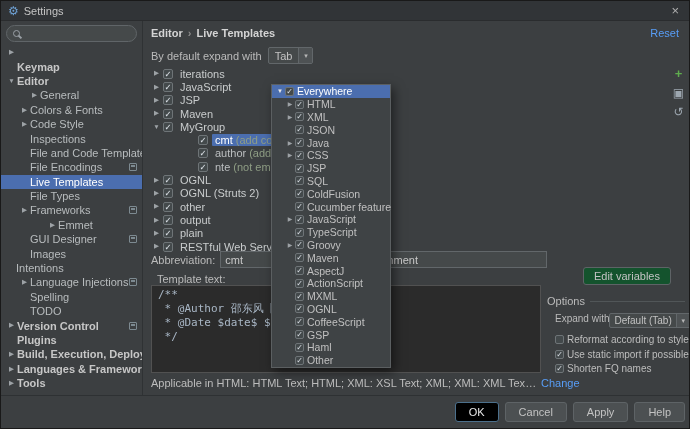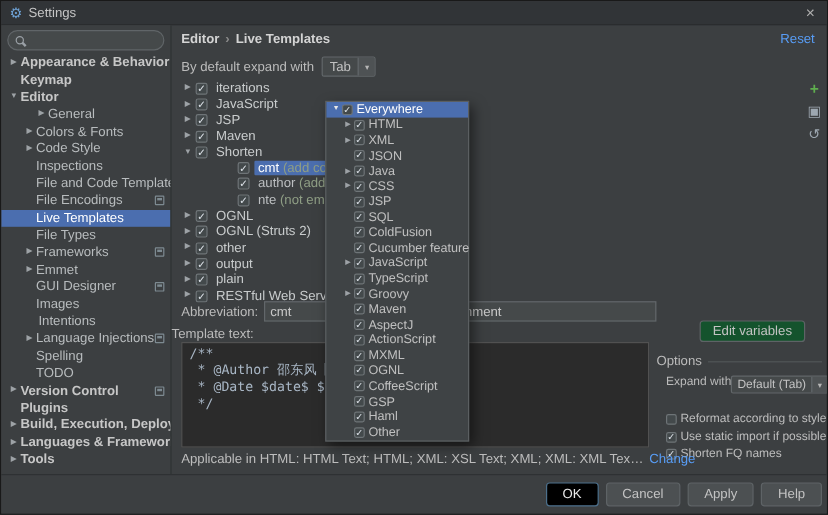--- a/index.html
+++ b/index.html
@@ -45,35 +45,35 @@
   .tree-desc{color:#8f9e85;margin-left:3px}
   .tree-toolbar{position:absolute;top:46px;right:3px;width:15px;display:flex;flex-direction:column;align-items:center;gap:7px}
   .tool-icon{cursor:pointer;line-height:1;font-size:12px;color:#9da7b0}
   .tool-icon.add{color:#5fad4e;font-weight:bold;font-size:13px}
   
   .abbr-row{position:absolute;top:230px;left:8px;width:396px;display:flex;align-items:center;gap:5px}
   .field-label{color:#bbb;white-space:nowrap}
   .text-input{height:17px;background:#45494a;border:1px solid #62676a;color:#c9c9c9;font:11px "Liberation Sans",sans-serif;padding:0 4px;outline:none}
   .abbr-input{width:58px}
   .desc-input{flex:1;min-width:0}
-  .tmpl-label-row{position:absolute;top:252px;left:0;color:#bbb}
+  .tmpl-label-row{position:absolute;top:252px;left:14px;color:#bbb}
   .tmpl-area{position:absolute;top:264px;left:8px;width:390px;height:88px;background:#2b2b2b;border:1px solid #515151;padding:2px 6px;font-family:"DejaVu Sans Mono",monospace;font-size:11px;line-height:14px;color:#a9b7c6;cursor:text;overflow:hidden}
   .code-line{white-space:pre}
   .applicable-row{position:absolute;top:356px;left:8px;width:470px;display:flex;align-items:center;white-space:nowrap}
   .applicable-text{overflow:hidden;text-overflow:ellipsis;max-width:388px;color:#bdbdbd}
   .change-link{color:#589df6;cursor:pointer;margin-left:2px}
   
   .right-col{position:absolute;left:404px;top:246px;width:138px;display:flex;flex-direction:column}
   .editvars-btn{align-self:flex-end;margin-right:14px;height:18px;padding:0 10px;background:#14532d;border:1px solid #5e6366;border-radius:3px;color:#c3c3c3;font:11px "Liberation Sans",sans-serif;cursor:pointer}
   .opt-title{margin-top:10px;display:flex;align-items:center;gap:5px;color:#bbb}
   .opt-title::after{content:"";flex:1;height:1px;background:#515658}
   .expandwith-row{margin-top:6px;display:flex;align-items:flex-start;padding-left:8px;font-size:10px}
   .expandwith-row .combo{margin-left:auto;height:15px}
   .expandwith-row .combo-val{font-size:10px;padding:0 4px}
-  .opt-checkboxes{margin-top:16px;padding-left:8px;display:flex;flex-direction:column;gap:3.5px}
+  .opt-checkboxes{margin-top:6px;padding-left:8px;display:flex;flex-direction:column;gap:3.5px}
   .opt-row{display:flex;align-items:center;cursor:pointer}
   .opt-row .cb{width:9px;height:9px;font-size:8px;line-height:8px;margin:0 3px 0 0}
   .opt-lbl{color:#bdbdbd;font-size:10px;white-space:nowrap}
   
   .footer{position:absolute;left:0;right:0;bottom:0;height:33px;background:#3c3f41;border-top:1px solid #2e3133;display:flex;align-items:center;justify-content:flex-end;padding:0 4px}
   .footer-buttons{display:flex;gap:6px}
   .btn{height:20px;padding:0 13px;background:#4c5052;border:1px solid #5e6366;border-radius:3px;color:#c3c3c3;font:11px "Liberation Sans",sans-serif;cursor:pointer}
   .btn.primary{background:#000000;border-color:#4c708c;color:#e9e9e9}
   
   .popup{position:absolute;left:270px;top:83px;width:120px;background:#3f4345;border:1px solid #5b5f61;box-shadow:3px 4px 10px rgba(0,0,0,.5);z-index:50}
@@ -97,21 +97,20 @@
   </div>
 
   <div class="sidebar">
     <div class="searchbox">
       <span class="search-icon"></span>
       <input class="search-input" style="">
     </div>
     <div class="nav">
         <div class="nav-row bold" style="padding-left: 5px;">
           <span class="tree-arrow">▶</span>
-          <span class="nav-lbl">Appearance &amp; Behavior</span>
         </div>
         <div class="nav-row bold" style="padding-left: 5px;">
           <span class="tree-arrow"></span>
           <span class="nav-lbl">Keymap</span>
         </div>
         <div class="nav-row bold" style="padding-left: 5px;">
           <span class="tree-arrow">▼</span>
           <span class="nav-lbl">Editor</span>
         </div>
         <div class="nav-row" style="padding-left: 28px;">
@@ -145,34 +144,34 @@
         </div>
         <div class="nav-row" style="padding-left: 18px;">
           <span class="tree-arrow"></span>
           <span class="nav-lbl">File Types</span>
         </div>
         <div class="nav-row" style="padding-left: 18px;">
           <span class="tree-arrow">▶</span>
           <span class="nav-lbl">Frameworks</span>
           <span class="nav-badge"></span>
         </div>
-        <div class="nav-row" style="padding-left: 18px;">
+        <div class="nav-row" style=" justify-content: center;">
           <span class="tree-arrow">▶</span>
           <span class="nav-lbl">Emmet</span>
         </div>
         <div class="nav-row" style="padding-left: 18px;">
           <span class="tree-arrow"></span>
           <span class="nav-lbl">GUI Designer</span>
           <span class="nav-badge"></span>
         </div>
         <div class="nav-row" style="padding-left: 18px;">
           <span class="tree-arrow"></span>
           <span class="nav-lbl">Images</span>
         </div>
-        <div class="nav-row" style="padding-left: 20px; text-align: right;">
+        <div class="nav-row" style="padding-left: 4px; text-align: right;">
           <span class="tree-arrow"></span>
           <span class="nav-lbl">Intentions</span>
         </div>
         <div class="nav-row" style="padding-left: 18px; justify-content: flex-end;">
           <span class="tree-arrow">▶</span>
           <span class="nav-lbl">Language Injections</span>
           <span class="nav-badge"></span>
         </div>
         <div class="nav-row" style="padding-left: 18px;">
           <span class="tree-arrow"></span>
@@ -239,21 +238,21 @@
           <span class="tree-lblwrap"><span class="tree-lbl bold">JSP</span></span>
         </div>
         <div class="tree-row" style="padding-left: 4px;">
           <span class="tree-arrow">▶</span>
           <span class="cb checked">✓</span>
           <span class="tree-lblwrap"><span class="tree-lbl bold">Maven</span></span>
         </div>
         <div class="tree-row" style="padding-left: 4px;">
           <span class="tree-arrow">▼</span>
           <span class="cb checked">✓</span>
-          <span class="tree-lblwrap"><span class="tree-lbl bold">Shorten</span></span>
+          <span class="tree-lblwrap"><span class="tree-lbl bold">MyGroup</span></span>
         </div>
         <div class="tree-row" style="padding-left: 50px;">
           <span class="cb checked">✓</span>
           <span class="tree-lblwrap sel"><span class="tree-lbl">cmt</span><span class="tree-desc">(add comment)</span></span>
         </div>
         <div class="tree-row" style="padding-left: 50px;">
           <span class="cb checked">✓</span>
           <span class="tree-lblwrap"><span class="tree-lbl">author</span><span class="tree-desc">(add author)</span></span>
         </div>
         <div class="tree-row" style="padding-left: 50px;">

